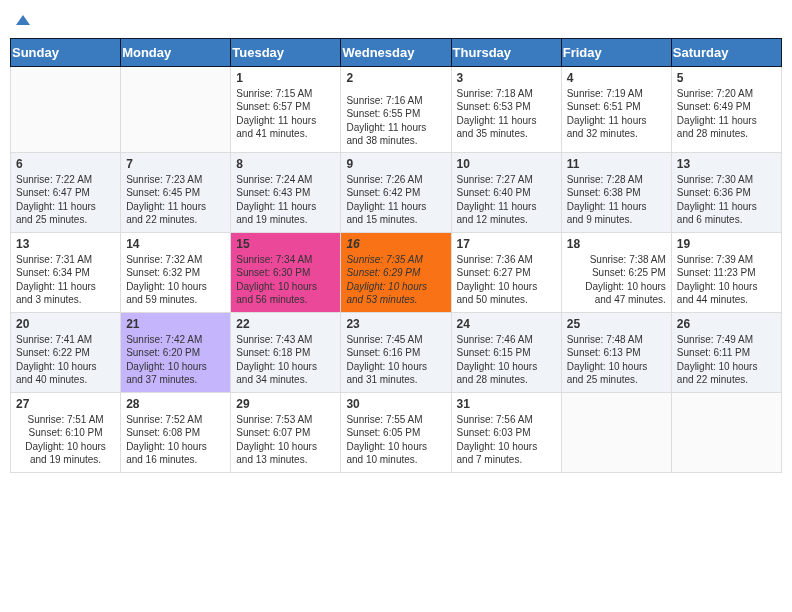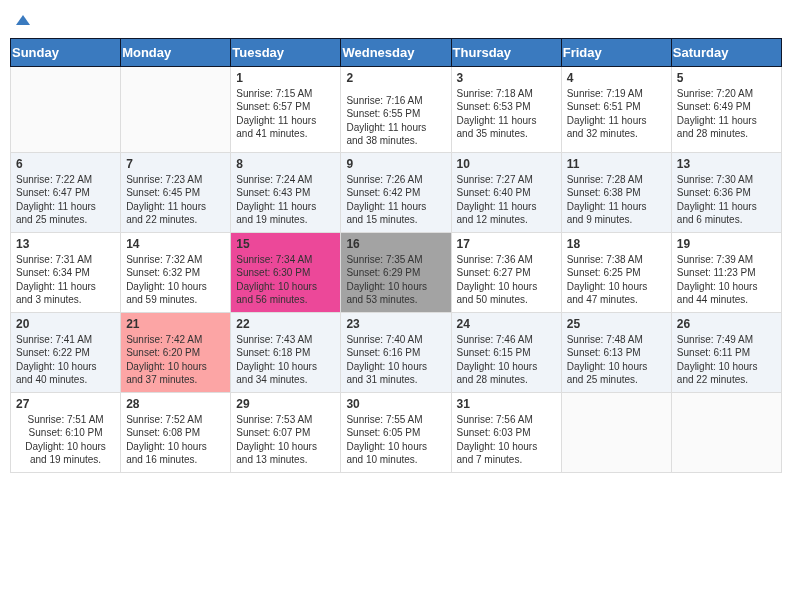--- a/index.html
+++ b/index.html
@@ -207,67 +207,67 @@
           <div class="day-detail" style="white-space: pre-line;">Sunrise: 7:32 AM
 Sunset: 6:32 PM
 Daylight: 10 hours and 59 minutes.</div>
         </td>
         <td style="background: #ec4899;">
           <span class="day-num">15</span>
           <div class="day-detail" style="white-space: pre-line;">Sunrise: 7:34 AM
 Sunset: 6:30 PM
 Daylight: 10 hours and 56 minutes.</div>
         </td>
-        <td style="background: #a3a3a3;">
+        <td style="background: #f97316; font-style: italic;">
           <span class="day-num">16</span>
           <div class="day-detail" style="white-space: pre-line;">Sunrise: 7:35 AM
 Sunset: 6:29 PM
 Daylight: 10 hours and 53 minutes.</div>
         </td>
         <td style="background: rgb(255, 255, 255);">
           <span class="day-num">17</span>
           <div class="day-detail" style="white-space: pre-line;">Sunrise: 7:36 AM
 Sunset: 6:27 PM
 Daylight: 10 hours and 50 minutes.</div>
         </td>
         <td style="background: rgb(255, 255, 255);">
           <span class="day-num">18</span>
-          <div class="day-detail" style="white-space: pre-line;">Sunrise: 7:38 AM
+          <div class="day-detail" style="white-space: pre-line; text-align: right;">Sunrise: 7:38 AM
 Sunset: 6:25 PM
 Daylight: 10 hours and 47 minutes.</div>
         </td>
         <td style="background: rgb(255, 255, 255);">
           <span class="day-num">19</span>
           <div class="day-detail" style="white-space: pre-line;">Sunrise: 7:39 AM
 Sunset: 11:23 PM
 Daylight: 10 hours and 44 minutes.</div>
         </td>
       </tr>
       <tr>
         <td style="background: rgb(240, 244, 249);">
           <span class="day-num">20</span>
           <div class="day-detail" style="white-space: pre-line;">Sunrise: 7:41 AM
 Sunset: 6:22 PM
 Daylight: 10 hours and 40 minutes.</div>
         </td>
-        <td style="background: #fca5a5; margin-left: 30px;">
+        <td style="background: #c4b5fd; margin-left: 30px;">
           <span class="day-num">21</span>
           <div class="day-detail" style="white-space: pre-line;">Sunrise: 7:42 AM
 Sunset: 6:20 PM
 Daylight: 10 hours and 37 minutes.</div>
         </td>
         <td style="background: rgb(240, 244, 249);">
           <span class="day-num">22</span>
           <div class="day-detail" style="white-space: pre-line;">Sunrise: 7:43 AM
 Sunset: 6:18 PM
 Daylight: 10 hours and 34 minutes.</div>
         </td>
         <td style="background: rgb(240, 244, 249);">
           <span class="day-num">23</span>
-          <div class="day-detail" style="white-space: pre-line;">Sunrise: 7:40 AM
+          <div class="day-detail" style="white-space: pre-line;">Sunrise: 7:45 AM
 Sunset: 6:16 PM
 Daylight: 10 hours and 31 minutes.</div>
         </td>
         <td style="background: rgb(240, 244, 249);">
           <span class="day-num">24</span>
           <div class="day-detail" style="white-space: pre-line;">Sunrise: 7:46 AM
 Sunset: 6:15 PM
 Daylight: 10 hours and 28 minutes.</div>
         </td>
         <td style="background: rgb(240, 244, 249);">

